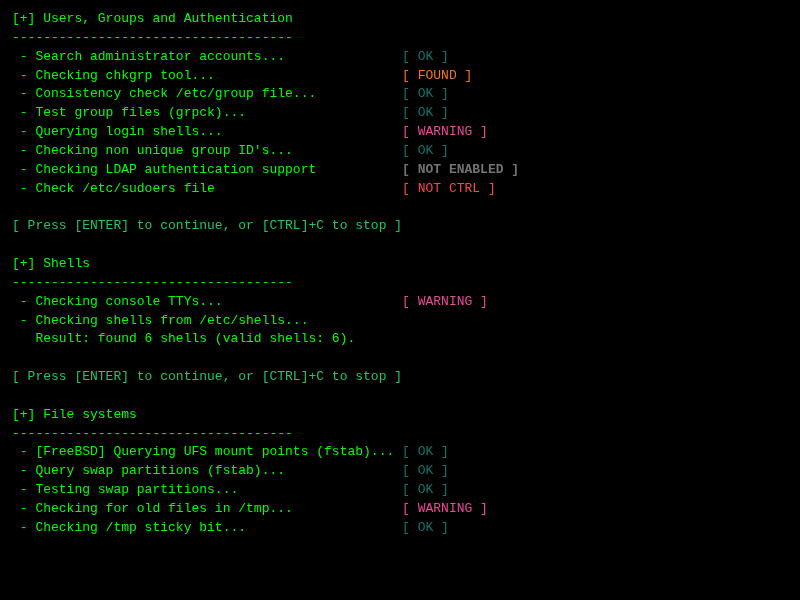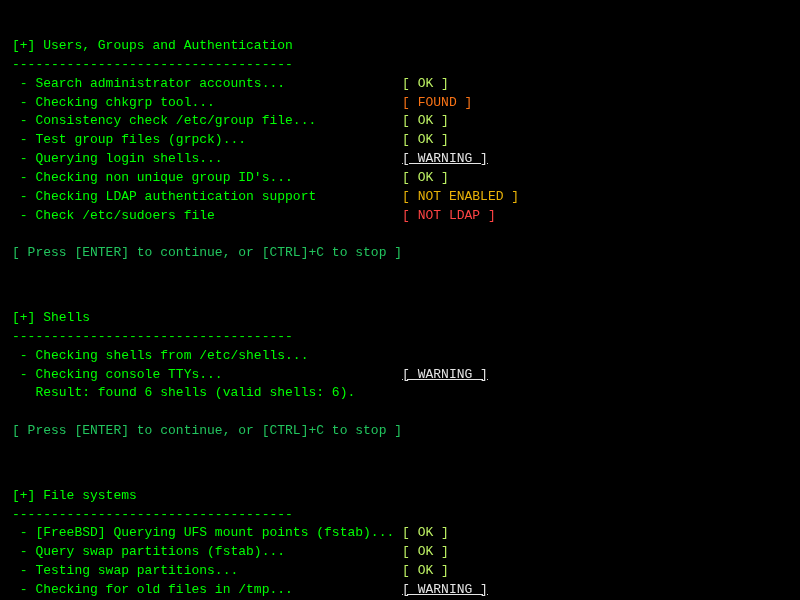--- a/index.html
+++ b/index.html
@@ -11,49 +11,49 @@
       width: 800px;
       height: 600px;
       overflow: hidden;
       padding: 10px 12px;
     }
     .line {
       white-space: pre;
       line-height: 1.45;
     }
     .green { color: #00ff00; }
-    .status-ok { color: #bef264; }
+    .status-ok { color: #0f766e; }
     .status-found { color: #f97316; }
-    .status-warning { color: #e5e5e5; text-decoration: underline; }
-    .status-not-enabled { color: #eab308; }
+    .status-warning { color: #ec4899; }
+    .status-not-enabled { color: #737373; font-weight: bold; }
     .status-not-found { color: #ff4444; }
-    .section-header { color: #00ff00; margin-top: 27px; }
+    .section-header { color: #00ff00; }
     .prompt-line { color: #22c55e; }
   </style>
 </head>
 <body>
 
 <div id="terminal">
     <div class="line section-header">[+] Users, Groups and Authentication</div>
     <div class="line green">------------------------------------</div>
     <div class="line"><span class="green"> - Search administrator accounts...</span><span>               </span><span class="status-ok">[ OK ]</span></div>
     <div class="line"><span class="green"> - Checking chkgrp tool...</span><span>                        </span><span class="status-found">[ FOUND ]</span></div>
     <div class="line"><span class="green"> - Consistency check /etc/group file...</span><span>           </span><span class="status-ok">[ OK ]</span></div>
     <div class="line"><span class="green"> - Test group files (grpck)...</span><span>                    </span><span class="status-ok">[ OK ]</span></div>
     <div class="line"><span class="green"> - Querying login shells...</span><span>                       </span><span class="status-warning">[ WARNING ]</span></div>
     <div class="line"><span class="green"> - Checking non unique group ID's...</span><span>              </span><span class="status-ok">[ OK ]</span></div>
     <div class="line"><span class="green"> - Checking LDAP authentication support</span><span>           </span><span class="status-not-enabled">[ NOT ENABLED ]</span></div>
-    <div class="line"><span class="green"> - Check /etc/sudoers file</span><span>                        </span><span class="status-not-found">[ NOT LDAP ]</span></div>
+    <div class="line"><span class="green"> - Check /etc/sudoers file</span><span>                        </span><span class="status-not-found">[ NOT CTRL ]</span></div>
     <div class="line">&nbsp;</div>
     <div class="line prompt-line">[ Press [ENTER] to continue, or [CTRL]+C to stop ]</div>
     <div class="line">&nbsp;</div>
     <div class="line section-header">[+] Shells</div>
     <div class="line green">------------------------------------</div>
+    <div class="line"><span class="green"> - Checking console TTYs...</span><span>                       </span><span class="status-warning">[ WARNING ]</span></div>
     <div class="line green"> - Checking shells from /etc/shells...</div>
-    <div class="line"><span class="green"> - Checking console TTYs...</span><span>                       </span><span class="status-warning">[ WARNING ]</span></div>
     <div class="line green">   Result: found 6 shells (valid shells: 6).</div>
     <div class="line">&nbsp;</div>
     <div class="line prompt-line">[ Press [ENTER] to continue, or [CTRL]+C to stop ]</div>
     <div class="line">&nbsp;</div>
     <div class="line section-header">[+] File systems</div>
     <div class="line green">------------------------------------</div>
     <div class="line"><span class="green"> - [FreeBSD] Querying UFS mount points (fstab)...</span><span> </span><span class="status-ok">[ OK ]</span></div>
     <div class="line"><span class="green"> - Query swap partitions (fstab)...</span><span>               </span><span class="status-ok">[ OK ]</span></div>
     <div class="line"><span class="green"> - Testing swap partitions...</span><span>                     </span><span class="status-ok">[ OK ]</span></div>
     <div class="line"><span class="green"> - Checking for old files in /tmp...</span><span>              </span><span class="status-warning">[ WARNING ]</span></div>

